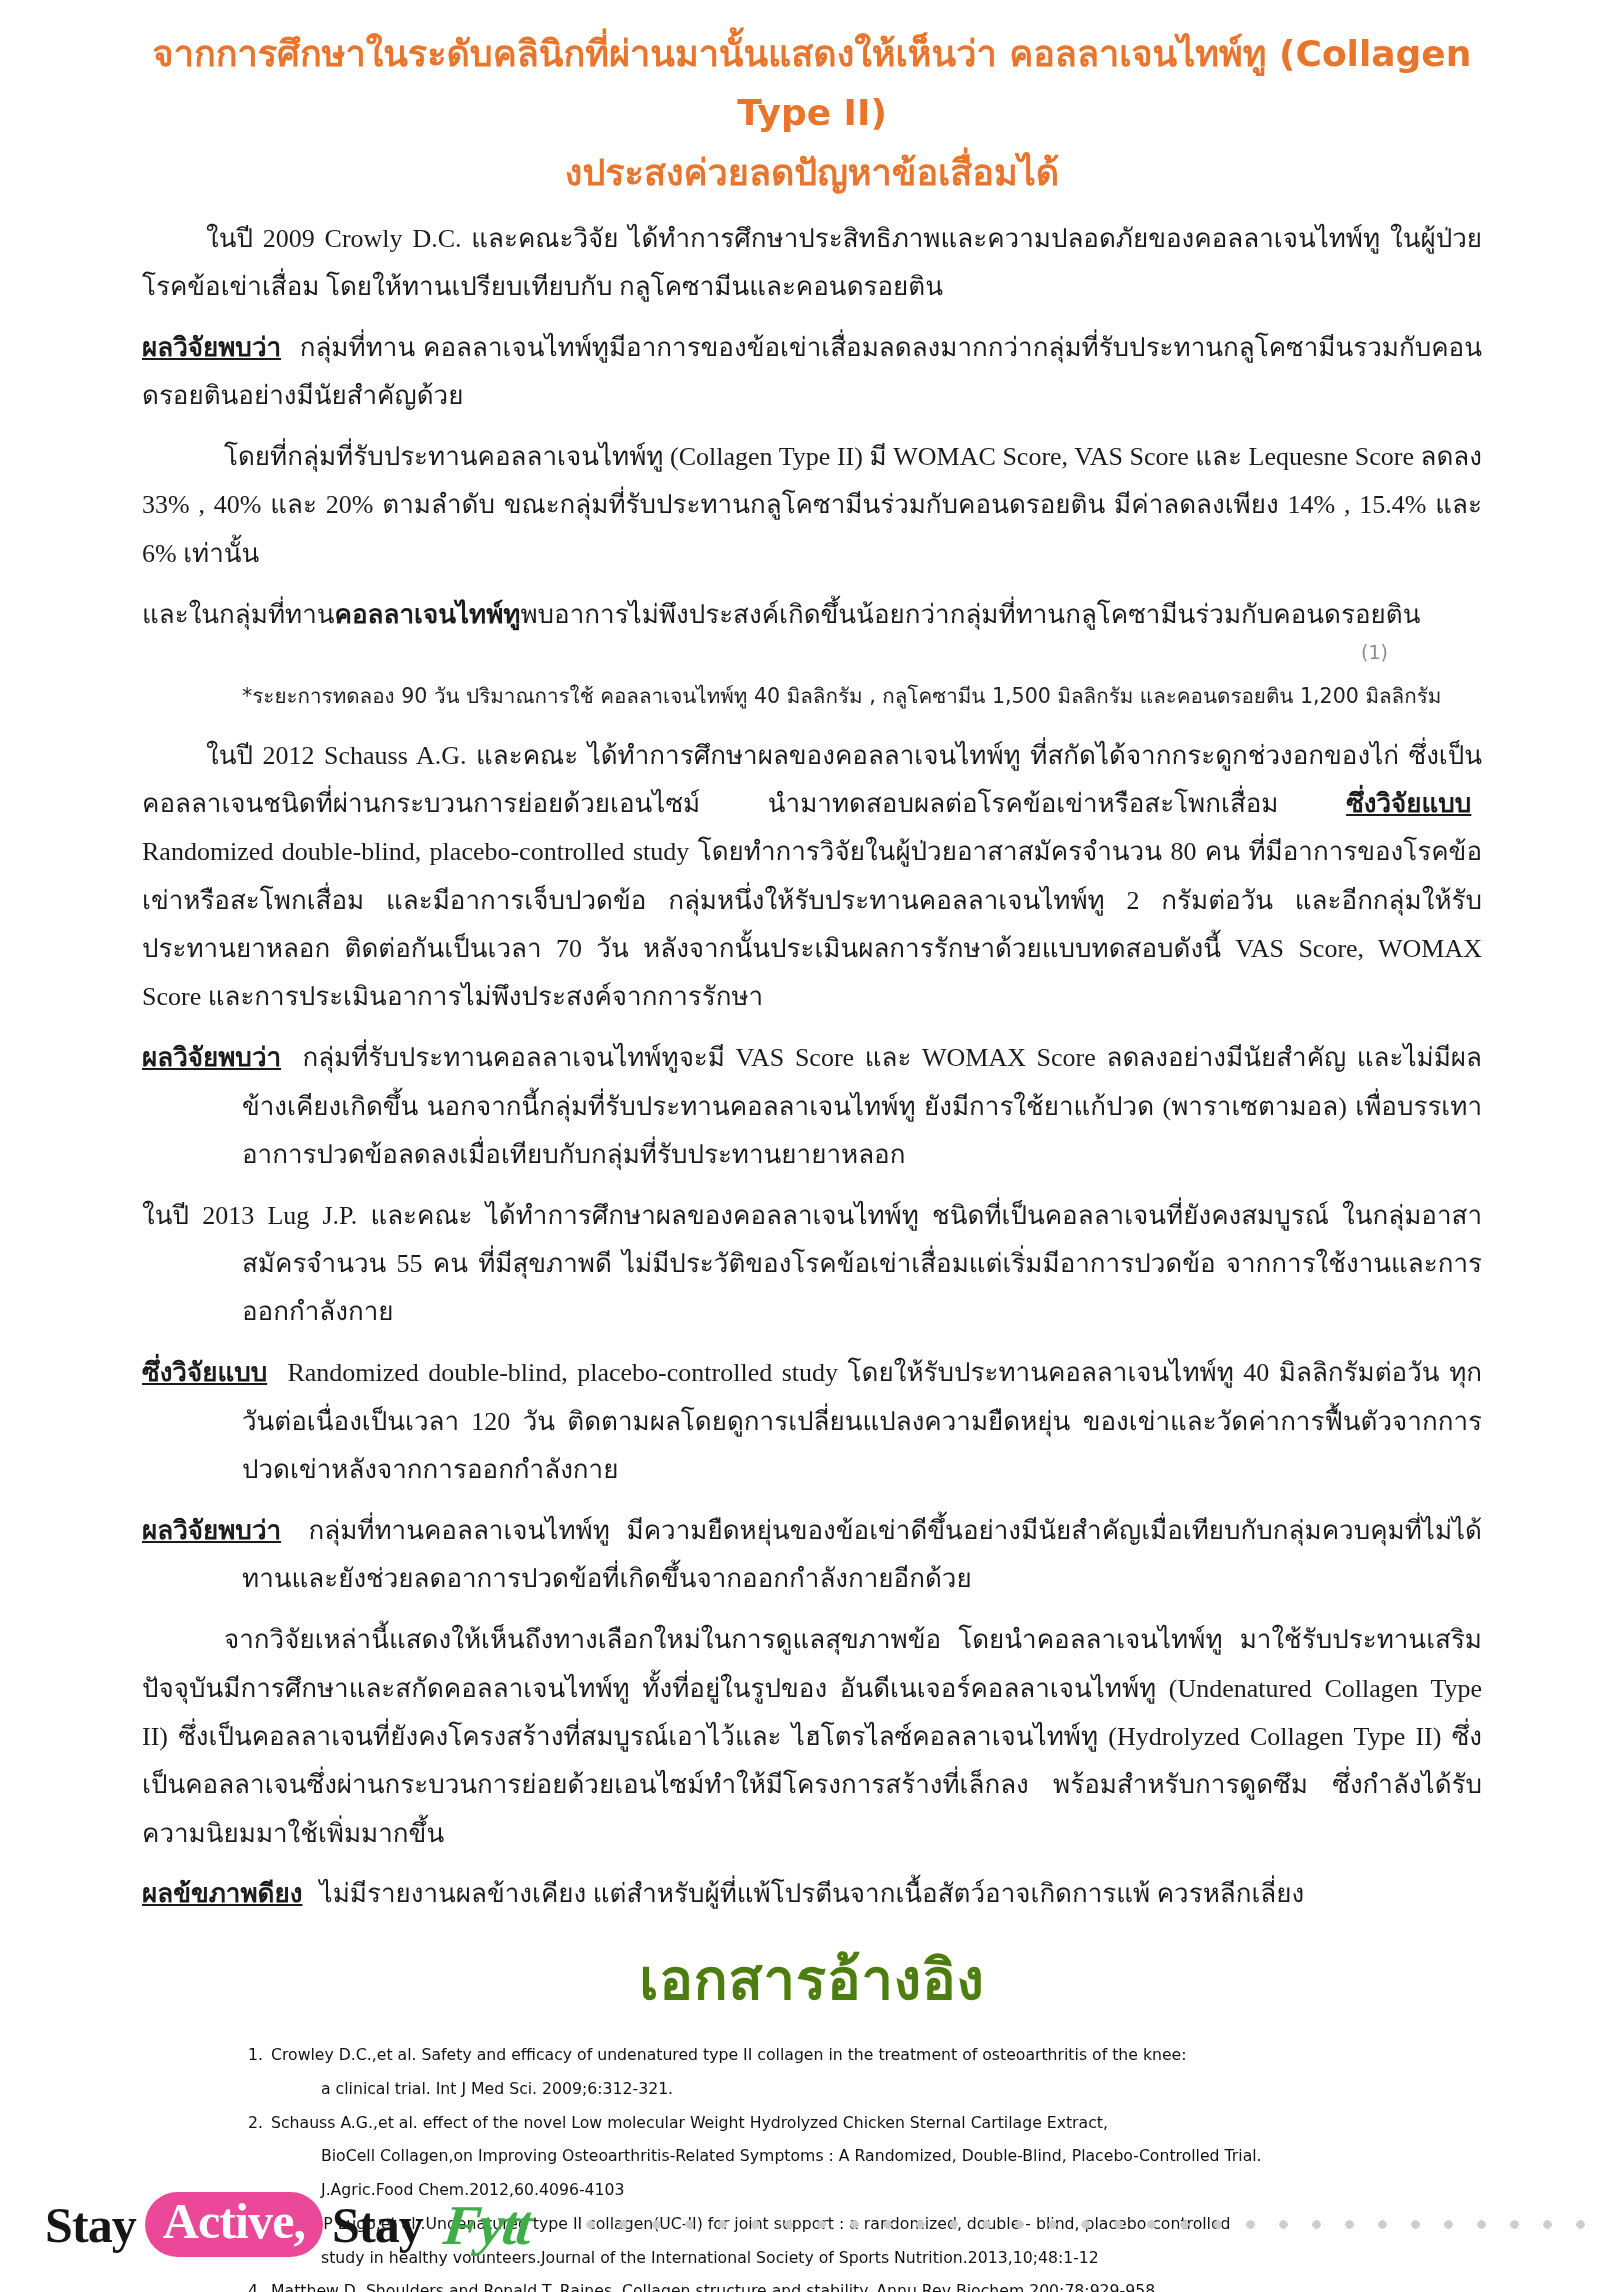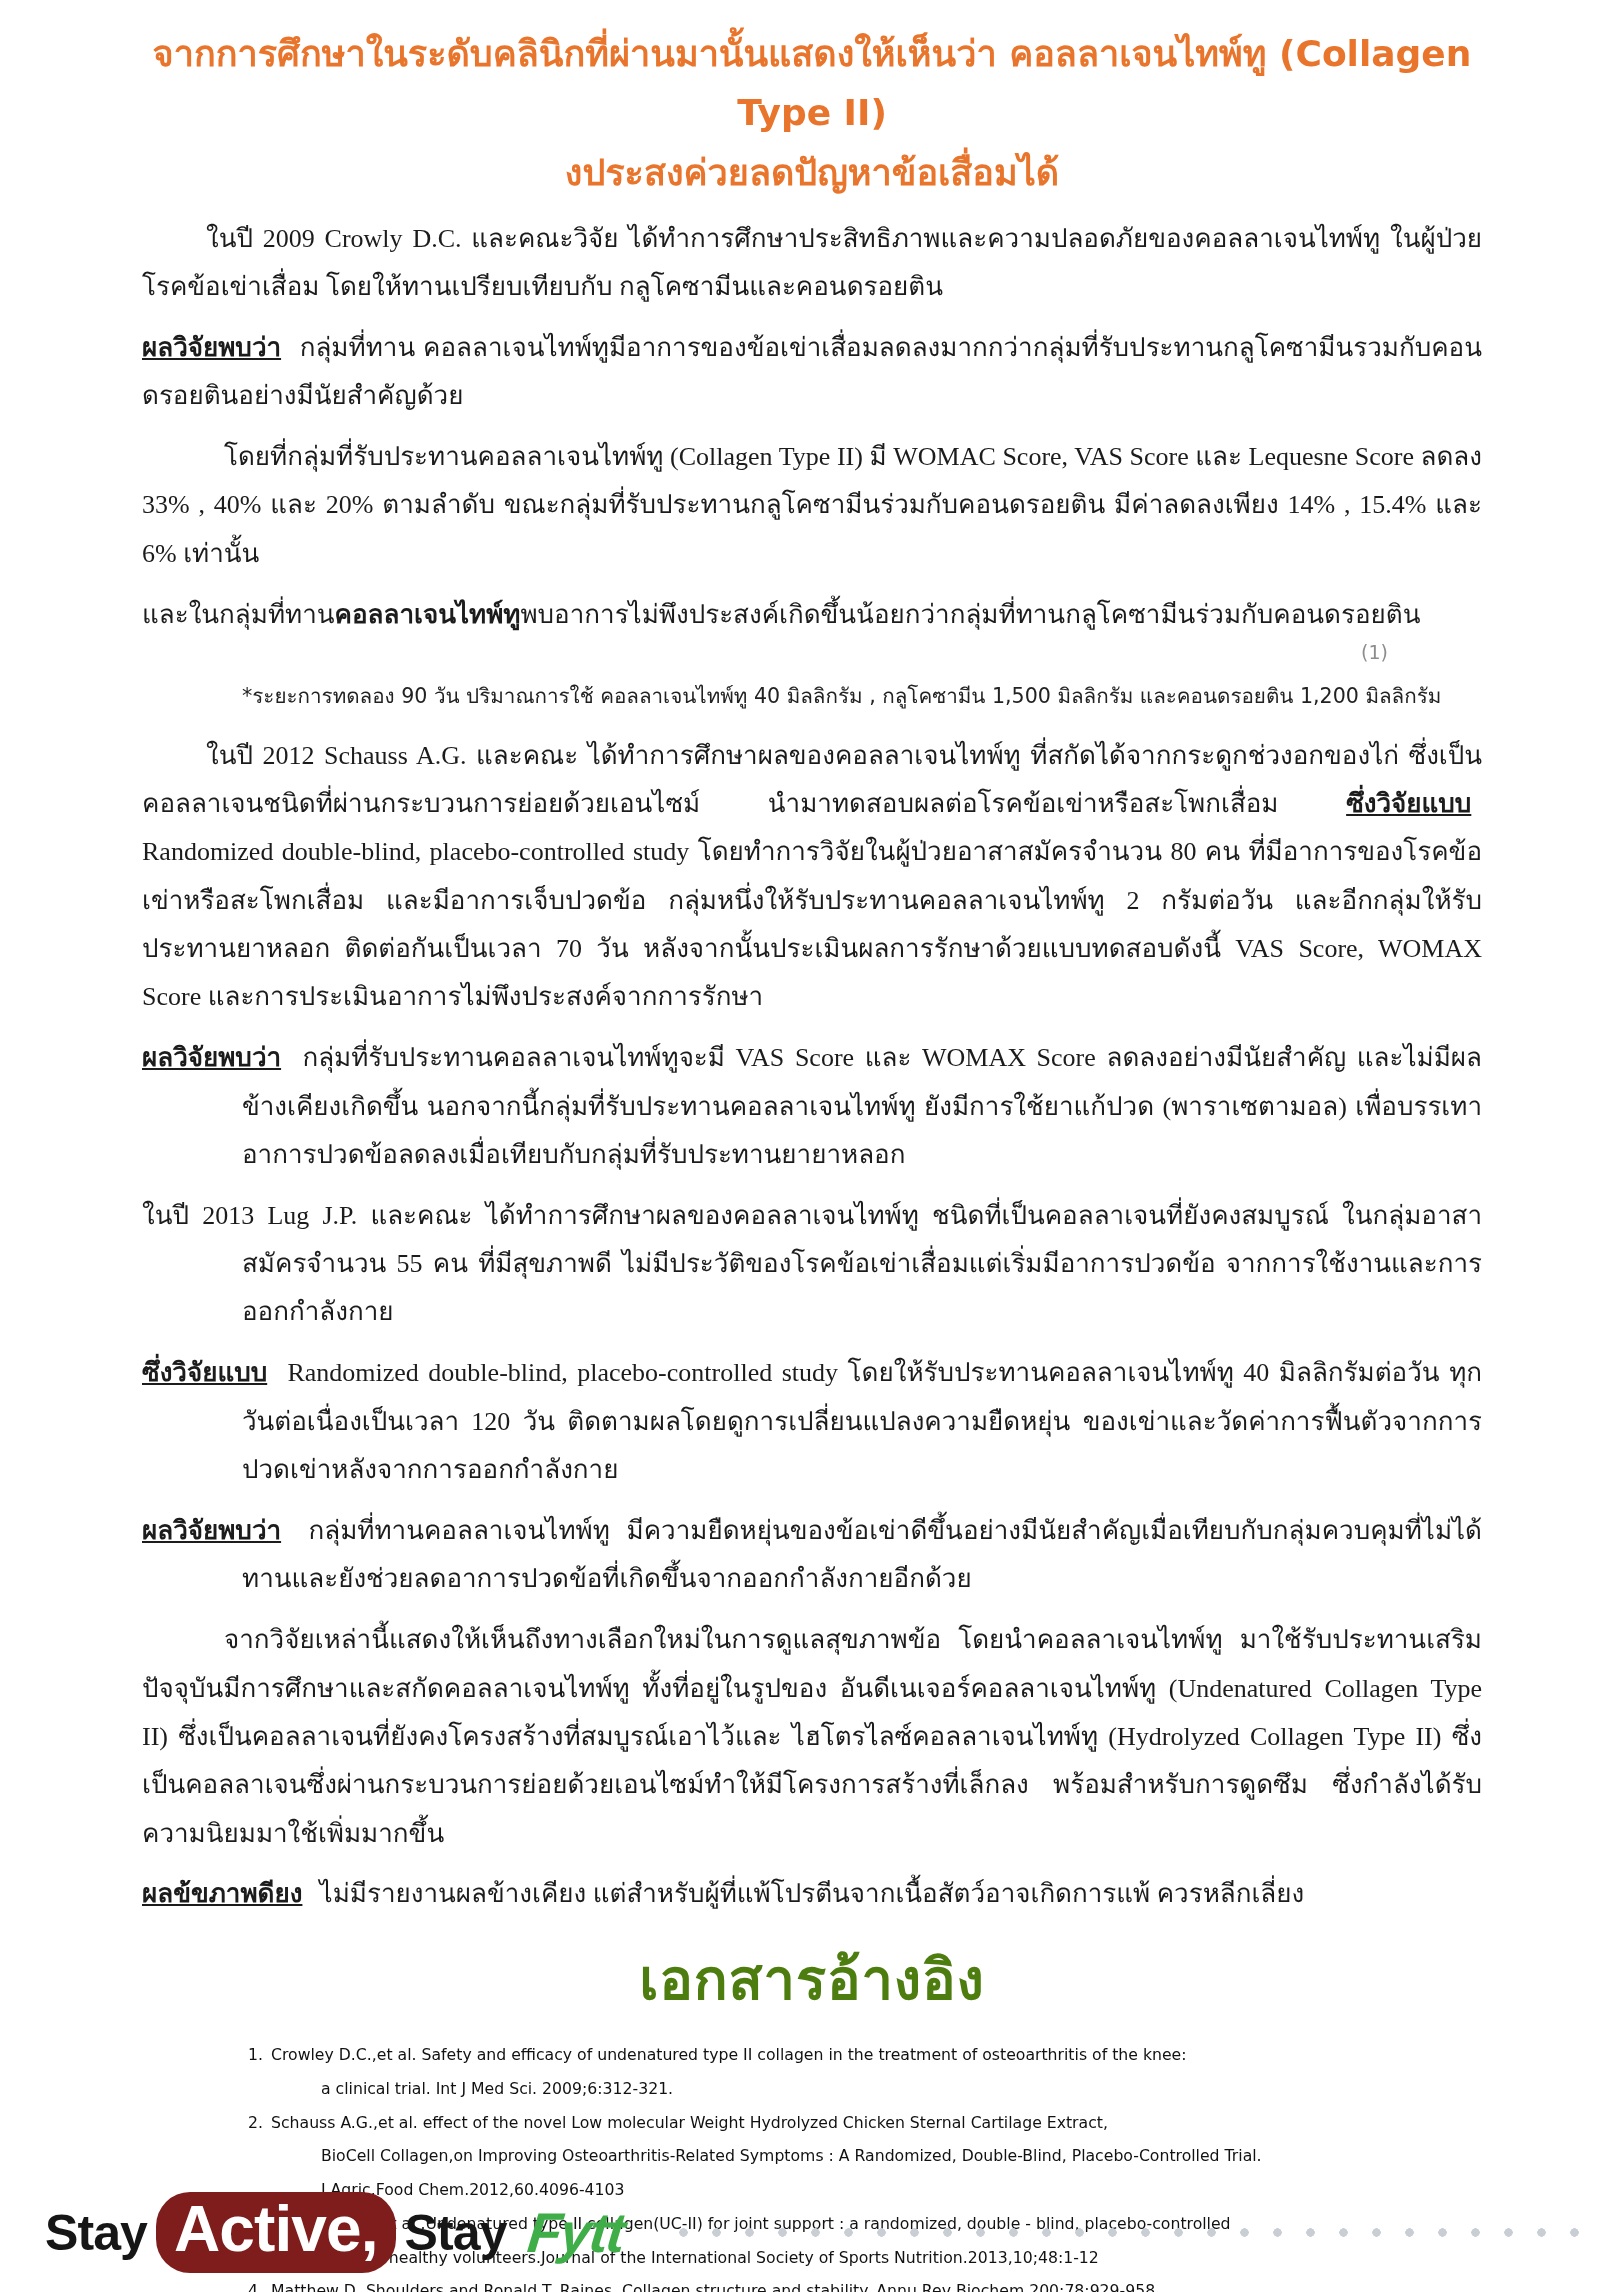--- a/index.html
+++ b/index.html
@@ -74,33 +74,33 @@
   .ref-line { white-space:normal; }
   .ref-num { display:inline-block; min-width:23px; }
   .ref-cont { padding-left:73px; }
   
   .footer {
     position:absolute;
     left:45px; right:18px;
     top:2192px;
     display:flex;
     align-items:flex-end;
-    font-family:Liberation Sans, sans-serif;
+    font-family:Liberation Serif, serif;
   }
   .logo { display:flex; align-items:center; gap:9px; }
   .logo-word {
     font-size:50px;
     font-weight:800;
     color:#161616;
     letter-spacing:-0.9px;
   }
   .logo-pill {
-    background:#7f1d1d;
+    background:#ec4899;
     color:#ffffff;
-    font-size:64px;
+    font-size:50px;
     font-weight:800;
     border-radius:34px;
     padding:0px 18px 7.2px 18px;
     letter-spacing:-0.9px;
   }
   .logo-brand {
     font-size:56px;
     font-weight:800;
     color:#3fae49;
     font-style:italic;

